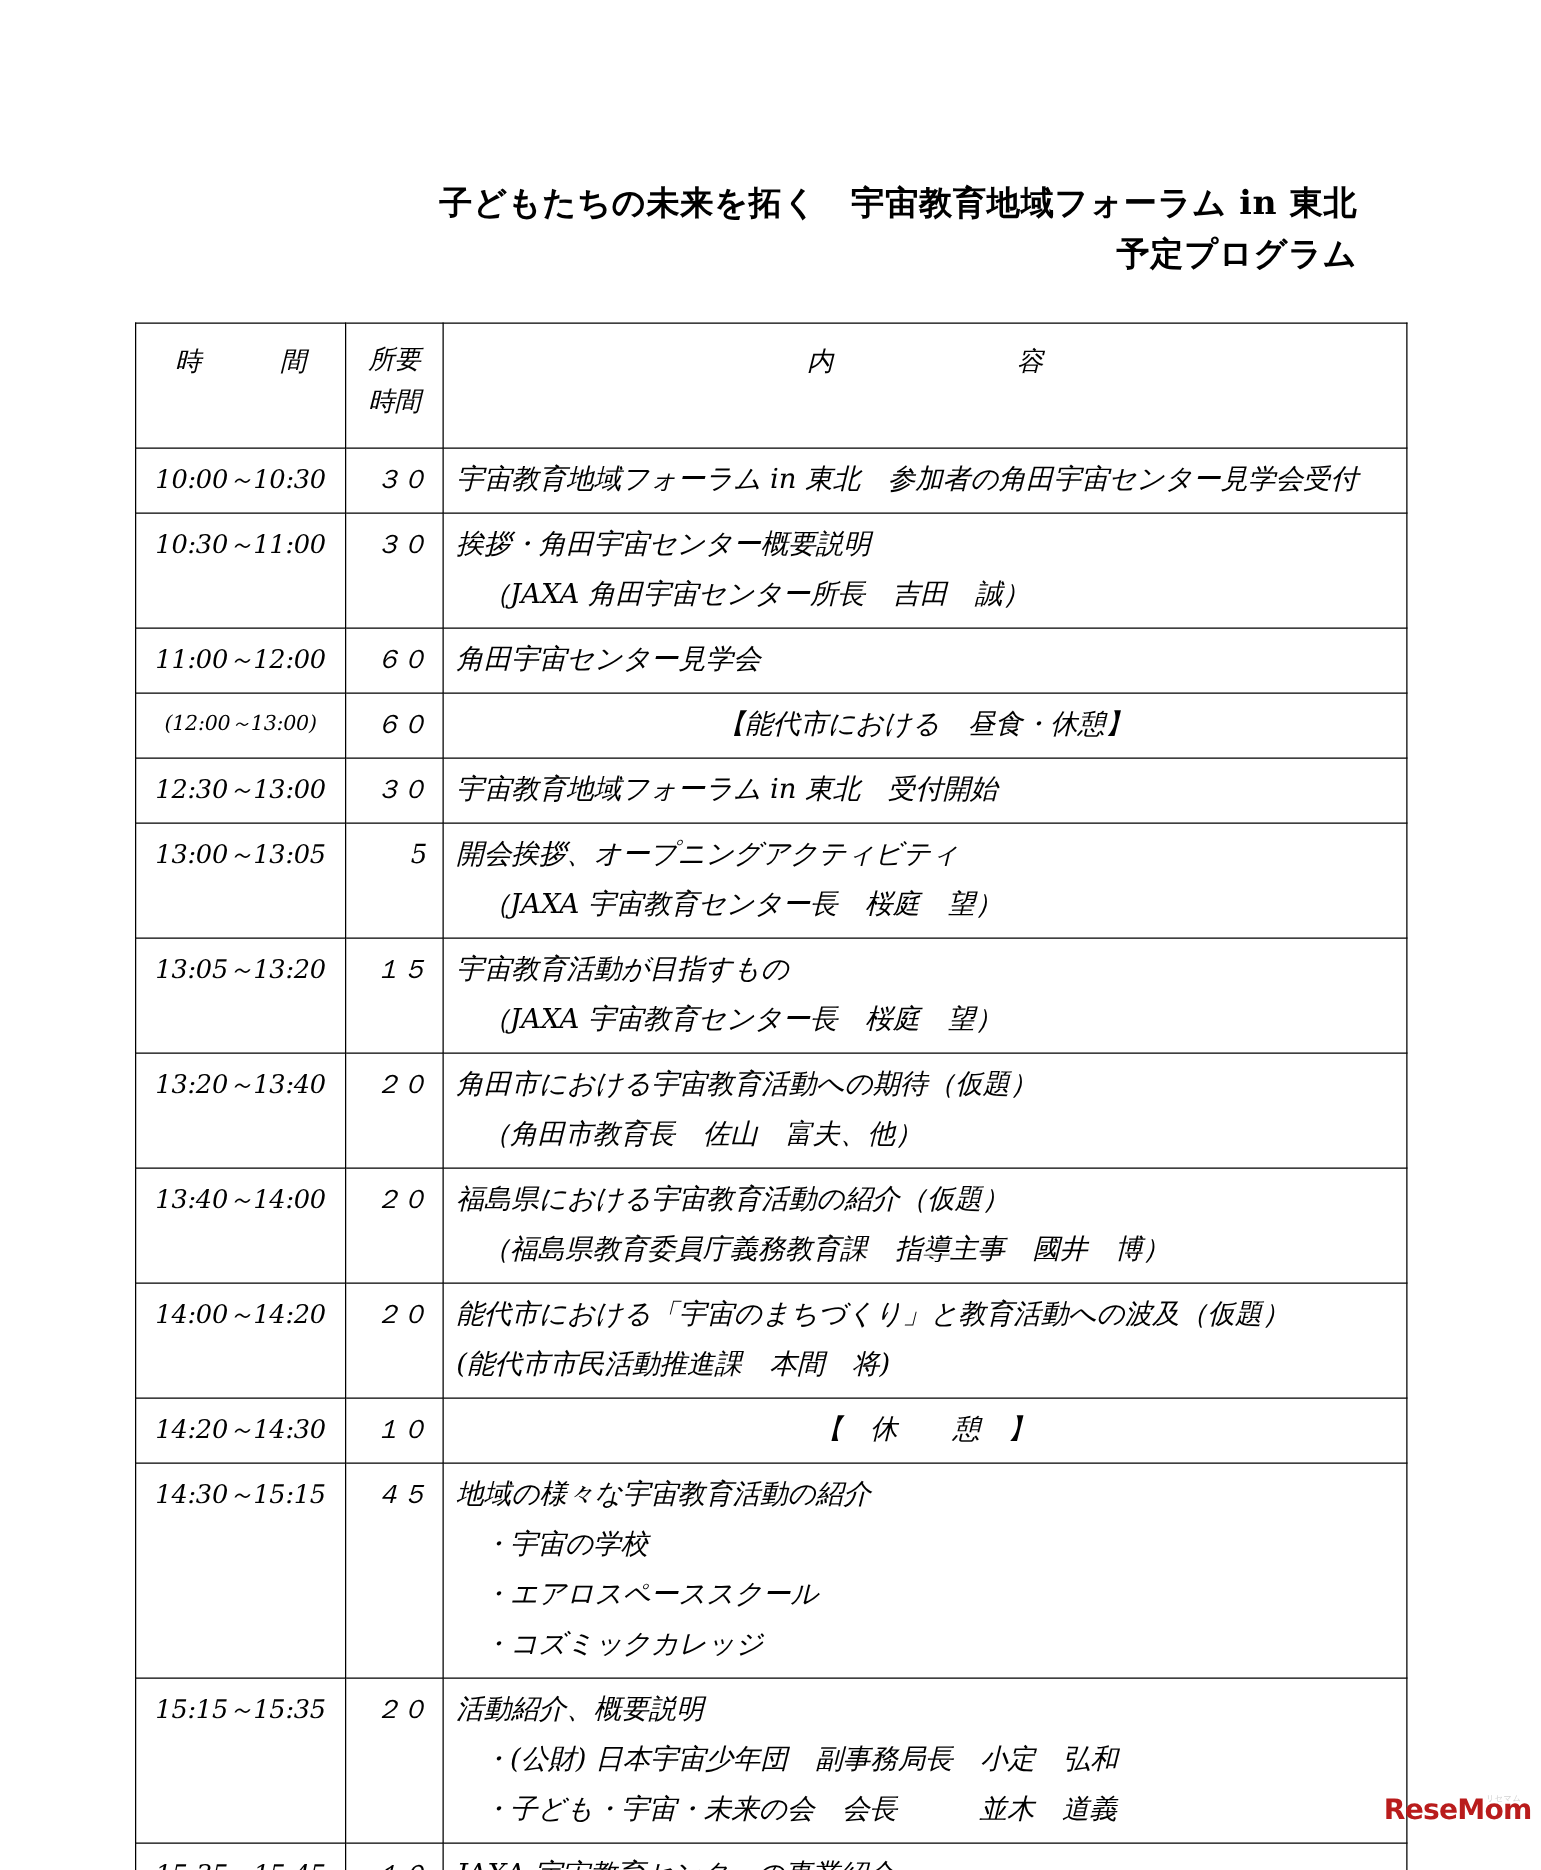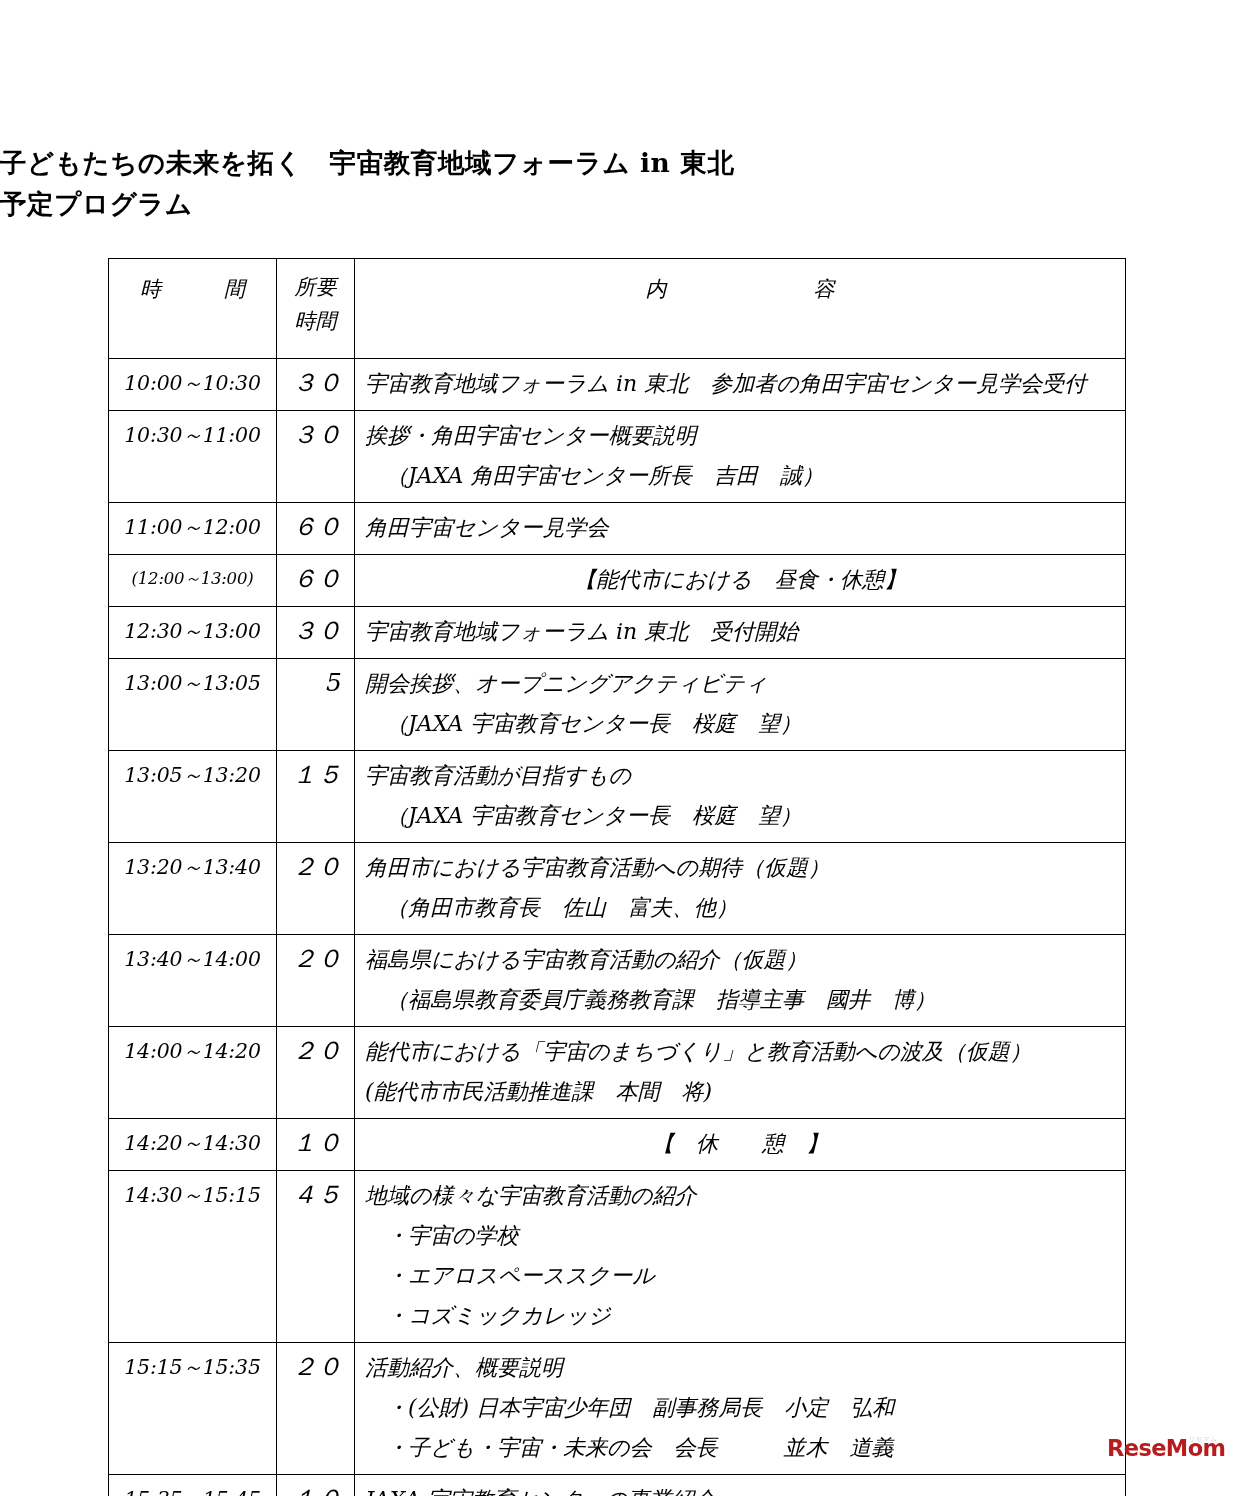--- a/index.html
+++ b/index.html
@@ -23,21 +23,21 @@
     width: 1233px;
     height: 1496px;
   }
 
   
   .title-block {
     position: absolute;
     left: 0;
     top: 142px;
     width: 1086px;
-    text-align: left;
+    text-align: right;
   }
   .title-line {
     font-family: "DejaVu Serif", "Liberation Serif", serif;
     font-weight: bold;
     font-size: 26.5px;
     line-height: 42px;
     letter-spacing: 0.6px;
     white-space: pre;
   }
   .title-line-2 {
@@ -104,21 +104,21 @@
     padding: 5px 0 6px 0;
     letter-spacing: -0.2px;
   }
   .t-time.paren .tcell {
     font-size: 16.5px;
   }
 
   
   .t-dur {
     text-align: right;
-    font-size: 25px;
+    font-size: 21px;
     line-height: 38px;
     white-space: pre;
   }
   .t-dur .dcell {
     padding: 5px 12px 6px 0;
   }
 
   
   .t-body {
     text-align: left;

